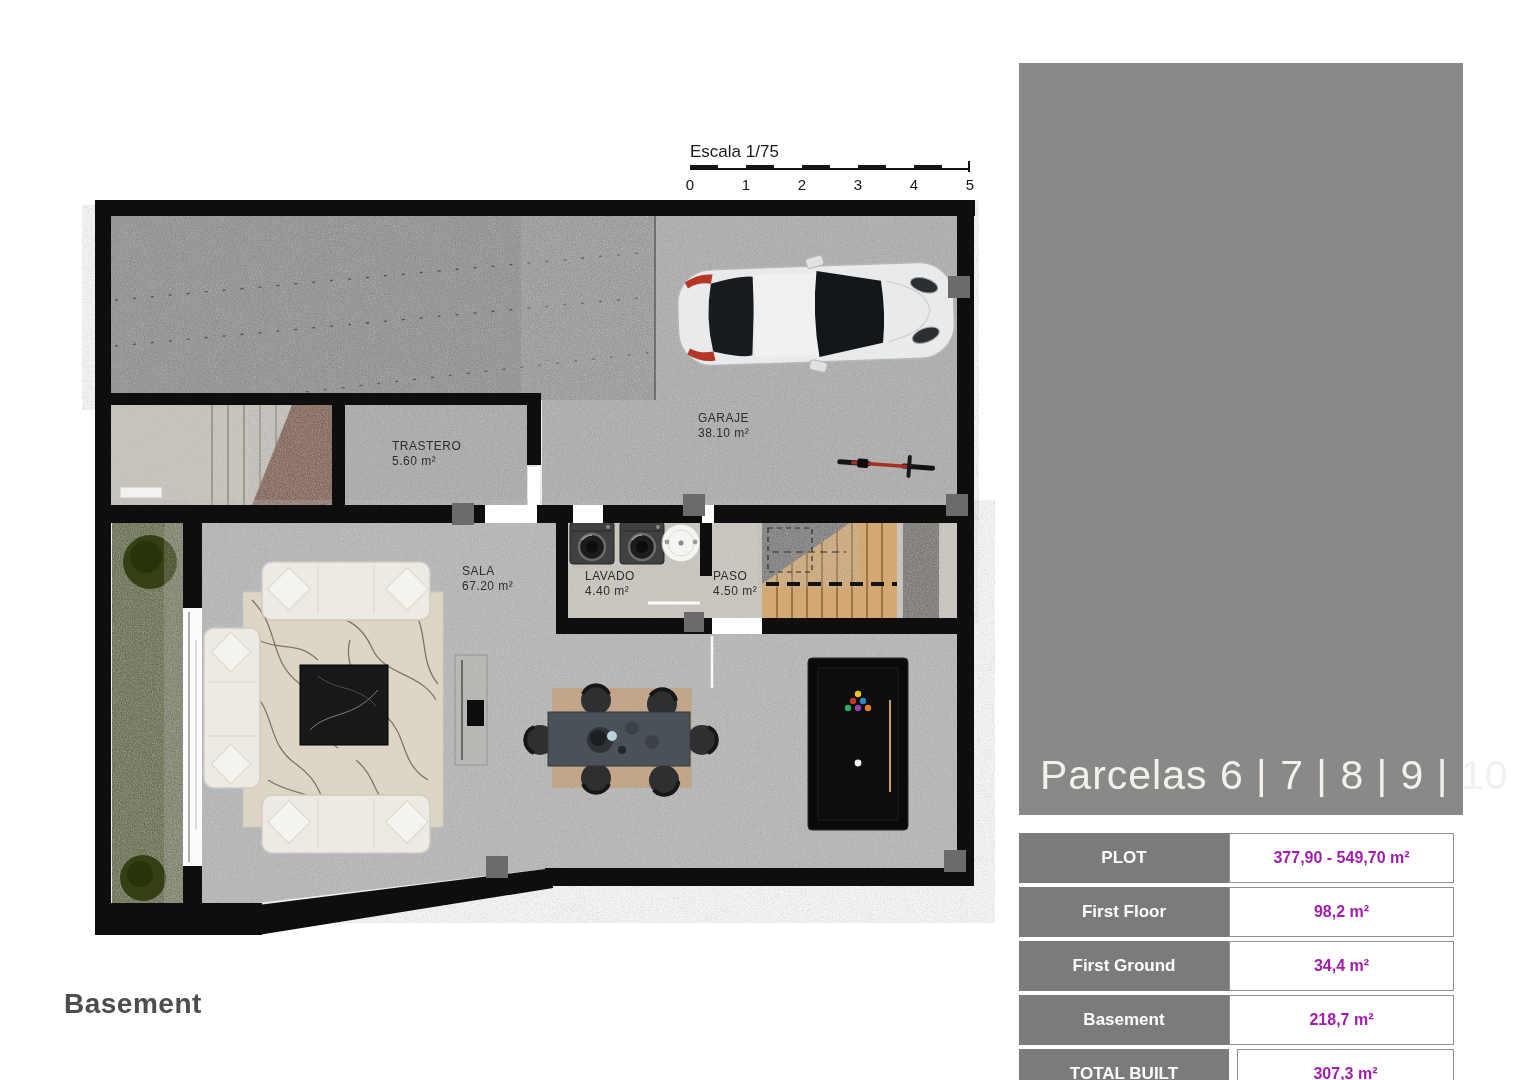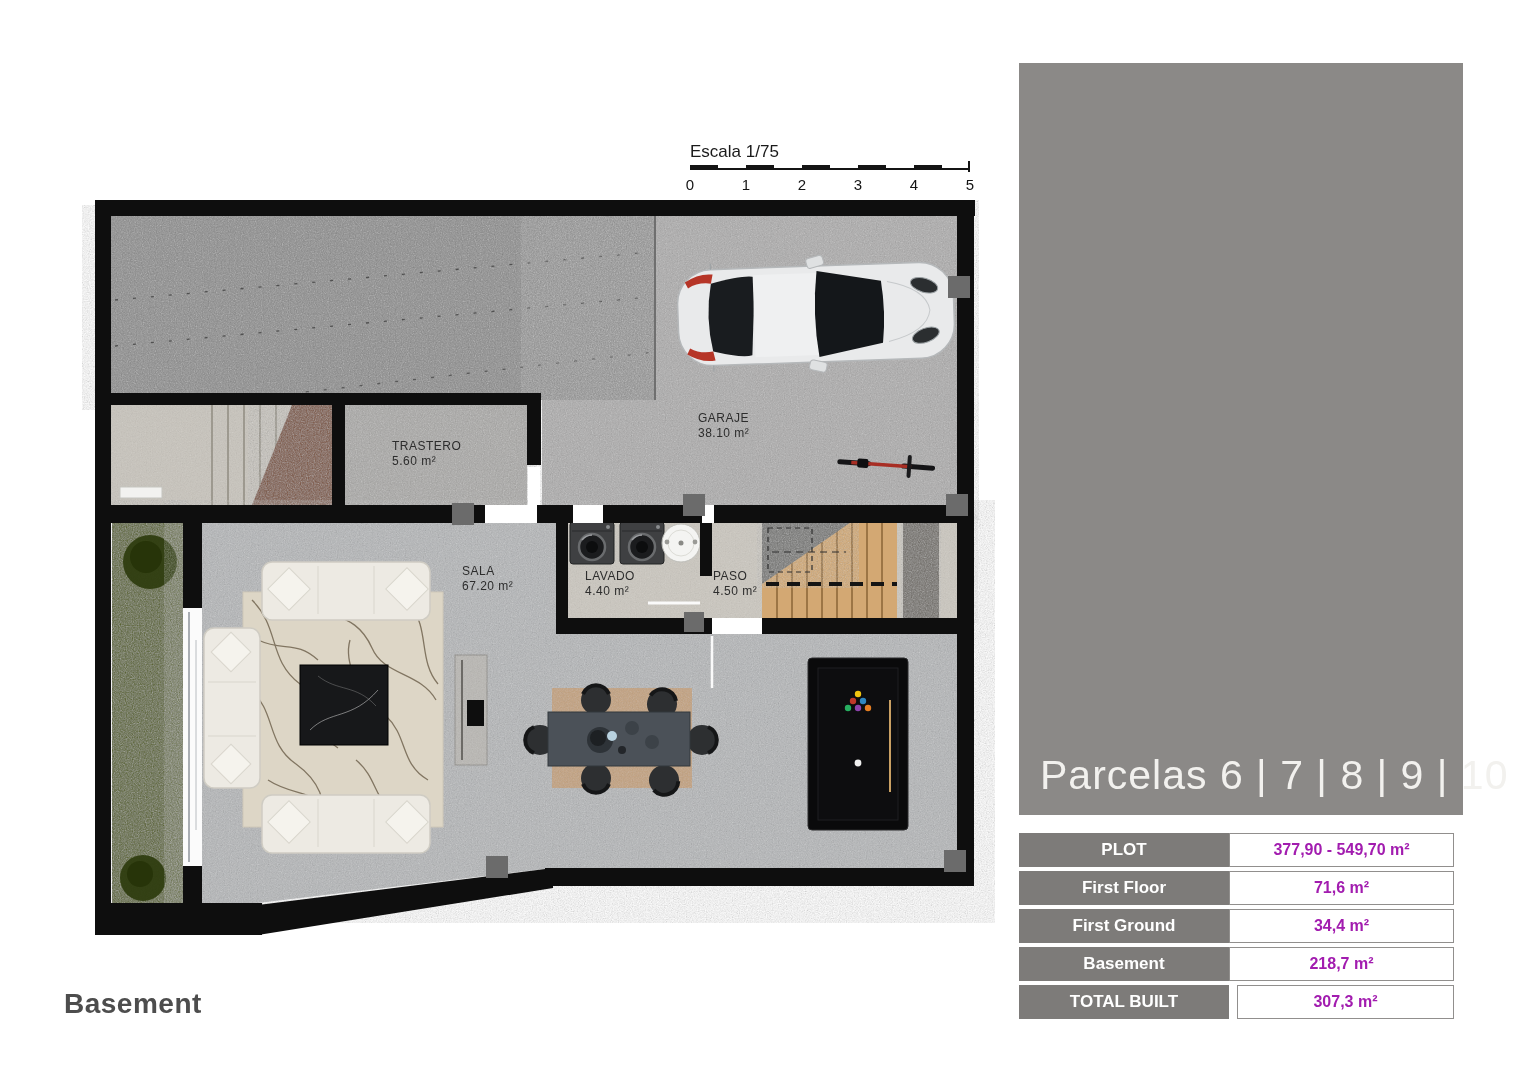--- a/index.html
+++ b/index.html
@@ -12,21 +12,21 @@
     font-family:"Liberation Sans", sans-serif;position:relative;}
   .stage{position:absolute;left:0;top:0;width:1527px;height:1080px;background:#fff;}
   .plan-svg{position:absolute;left:0;top:0;}
   .caption{position:absolute;left:64px;top:988px;font-size:28px;font-weight:600;
     color:#4d4d4d;letter-spacing:0.5px;}
   .panel{position:absolute;left:1019px;top:63px;width:444px;height:752px;
     background:var(--panel-bg);}
   .panel-title{position:absolute;left:21px;bottom:16px;font-size:41px;font-weight:400;
     color:#f2f1ee;letter-spacing:1px;white-space:nowrap;}
   .spec-table{position:absolute;left:1019px;top:833px;width:435px;}
-  .spec-row{display:flex;height:34px;margin-bottom:4px;}
+  .spec-row{display:flex;height:50px;margin-bottom:4px;}
   .spec-row:last-child{margin-bottom:0;gap:8px;}
   .spec-label{width:210px;background:var(--cell-bg);color:#ffffff;font-weight:700;
     font-size:17px;display:flex;align-items:center;justify-content:center;}
   .spec-value{flex:1;background:#ffffff;border:1.5px solid #918f8d;color:#a21caf;
     font-weight:700;font-size:16px;display:flex;align-items:center;justify-content:center;}
   text{font-family:"Liberation Sans", sans-serif;}
 </style>
 </head>
 <body>
 
@@ -351,21 +351,21 @@
     <div class="panel-title">Parcelas 6 | 7 | 8 | 9 | 10</div>
   </div>
 
   <div class="spec-table">
     <div class="spec-row">
       <div class="spec-label">PLOT</div>
       <div class="spec-value">377,90 - 549,70 m²</div>
     </div>
     <div class="spec-row">
       <div class="spec-label">First Floor</div>
-      <div class="spec-value">71,6 m²</div>
+      <div class="spec-value">98,2 m²</div>
     </div>
     <div class="spec-row">
       <div class="spec-label">First Ground</div>
       <div class="spec-value">34,4 m²</div>
     </div>
     <div class="spec-row">
       <div class="spec-label">Basement</div>
       <div class="spec-value">218,7 m²</div>
     </div>
     <div class="spec-row">

